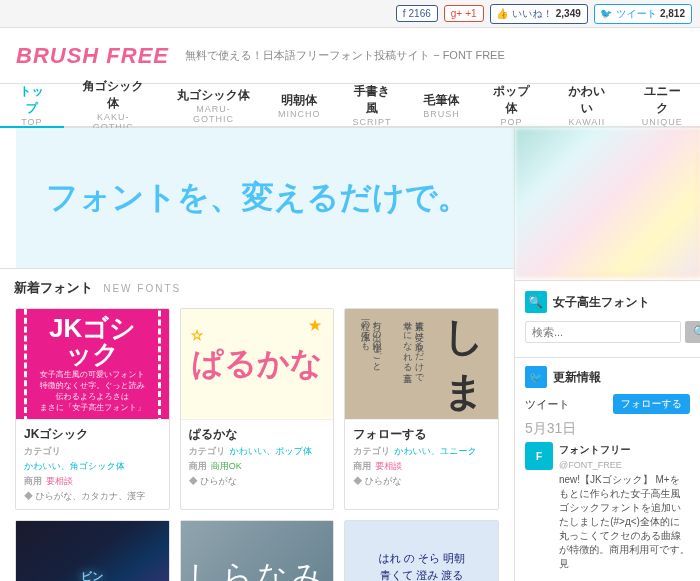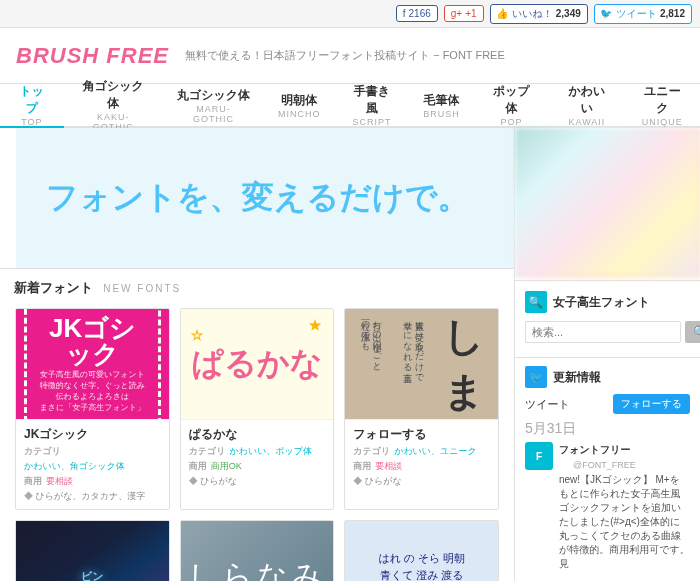--- a/index.html
+++ b/index.html
@@ -358,21 +358,21 @@
     }
     .tweet-content-row {
       display: flex;
       gap: 6px;
       align-items: flex-start;
     }
     .tweet-text-block {
       flex: 1;
     }
     .tweet-user { font-size: 10px; font-weight: bold; color: #333; }
-    .tweet-handle { font-size: 9px; color: #aaa; margin-left: 14px; }
+    .tweet-handle { font-size: 9px; color: #aaa; }
     .tweet-body { font-size: 10px; color: #555; line-height: 1.4; margin-top: 2px; }
   </style>
 </head>
 <body>
 
 <div class="social-bar">
   <div class="social-btn fb">
     <span>f</span>
     <span>2166</span>
   </div>

